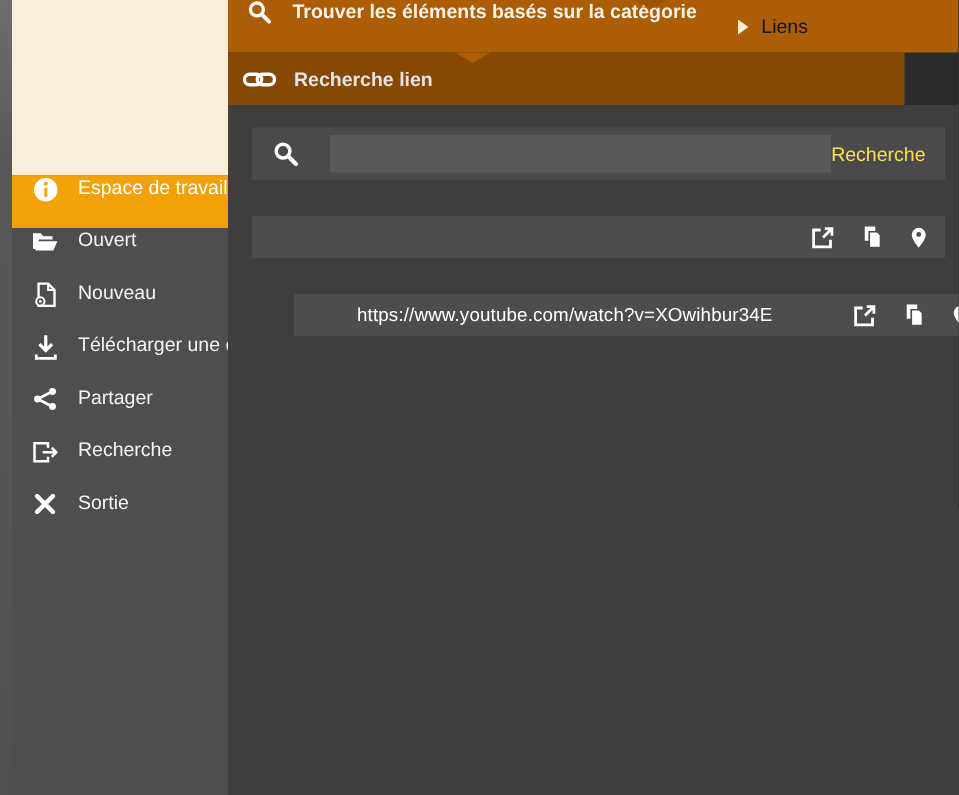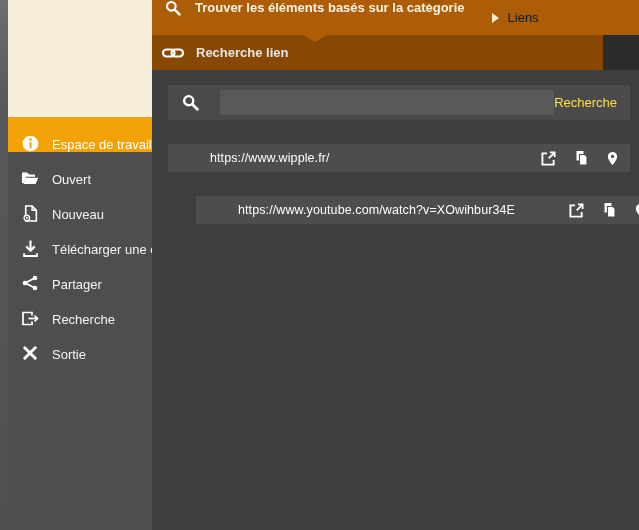--- a/index.html
+++ b/index.html
@@ -11,21 +11,21 @@
   
   .edge-strip {
     position:absolute; left:0; top:0; width:8px; height:530px;
     background:linear-gradient(180deg,#6e6e6e 0,#585858 20%,#555 60%,#4f4f4f 100%);
   }
   
   .sidebar { position:absolute; left:8px; top:0; width:144px; height:530px; background:#4E4E4E; }
   .sidebar-top { position:absolute; left:0; top:0; width:100%; height:117px; background:#F9EEDC; }
   .menu { position:absolute; left:0; top:117px; width:100%; }
   .menu-item {
-    height:35px; display:flex; align-items:flex-end; gap:13px;
+    height:35px; display:flex; align-items:flex-start; gap:13px;
     padding-left:13px; cursor:default; white-space:nowrap; overflow:hidden;
     color:#F4F4F4; font-size:13px;
   }
   .menu-item.selected { background:#F2A206; color:#FFFFFF; }
   .mi-icon { width:18px; height:18px; flex:0 0 18px; display:flex; align-items:center; justify-content:center; }
   .mi-icon svg { display:block; }
   
   .topbar {
     position:absolute; left:152px; top:0; width:487px; height:35px; background:#AC5D05;
     display:flex; color:#FAF3E5;
@@ -199,21 +199,20 @@
         <svg width="17" height="17" viewBox="0 0 16 16">
             <circle cx="6.3" cy="6.3" r="4.3" fill="none" stroke="#fff" stroke-width="2.2"></circle>
             <line x1="9.7" y1="9.7" x2="14.4" y2="14.4" stroke="#fff" stroke-width="2.6" stroke-linecap="round"></line>
           </svg>
       </span>
       <input class="search-input" type="text" value="" style="">
       <span class="search-btn">Recherche</span>
     </div>
 
     <div class="link-row row-0">
-      <span class="link-url">https://www.wipple.fr/</span>
       <span class="row-actions">
         <span class="act">
           <svg width="15" height="15" viewBox="0 0 16 16">
               <path d="M6.5 2.5H1.5v12h12v-5" fill="none" stroke="#fff" stroke-width="2"></path>
               <path d="M9.5 1.5h5v5" fill="none" stroke="#fff" stroke-width="2"></path>
               <path d="M14 2L8.2 7.8" stroke="#fff" stroke-width="2"></path>
             </svg>
         </span>
         <span class="act">
           <svg width="15" height="16" viewBox="0 0 15 16">

